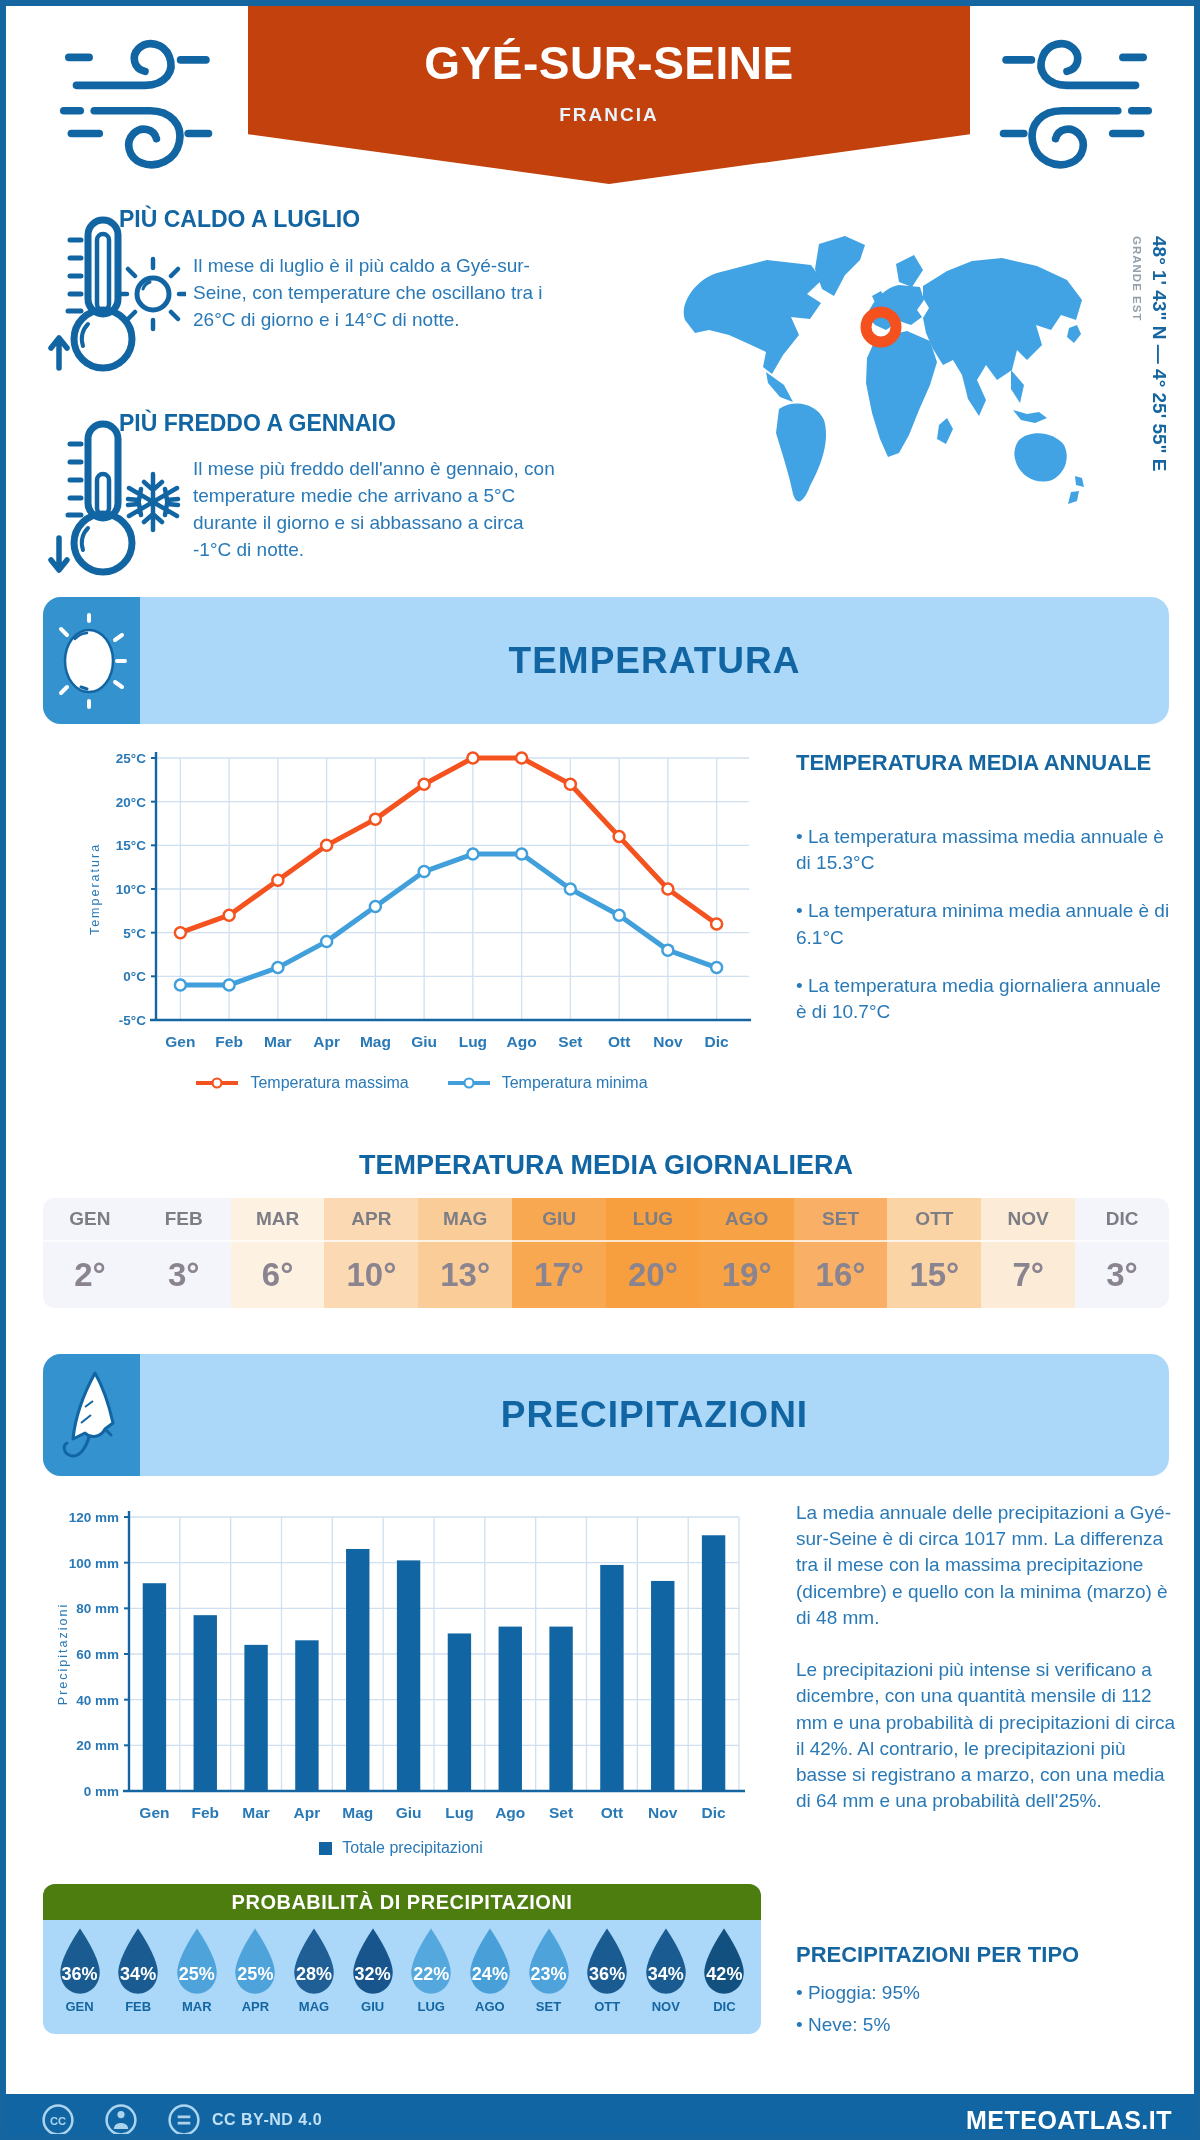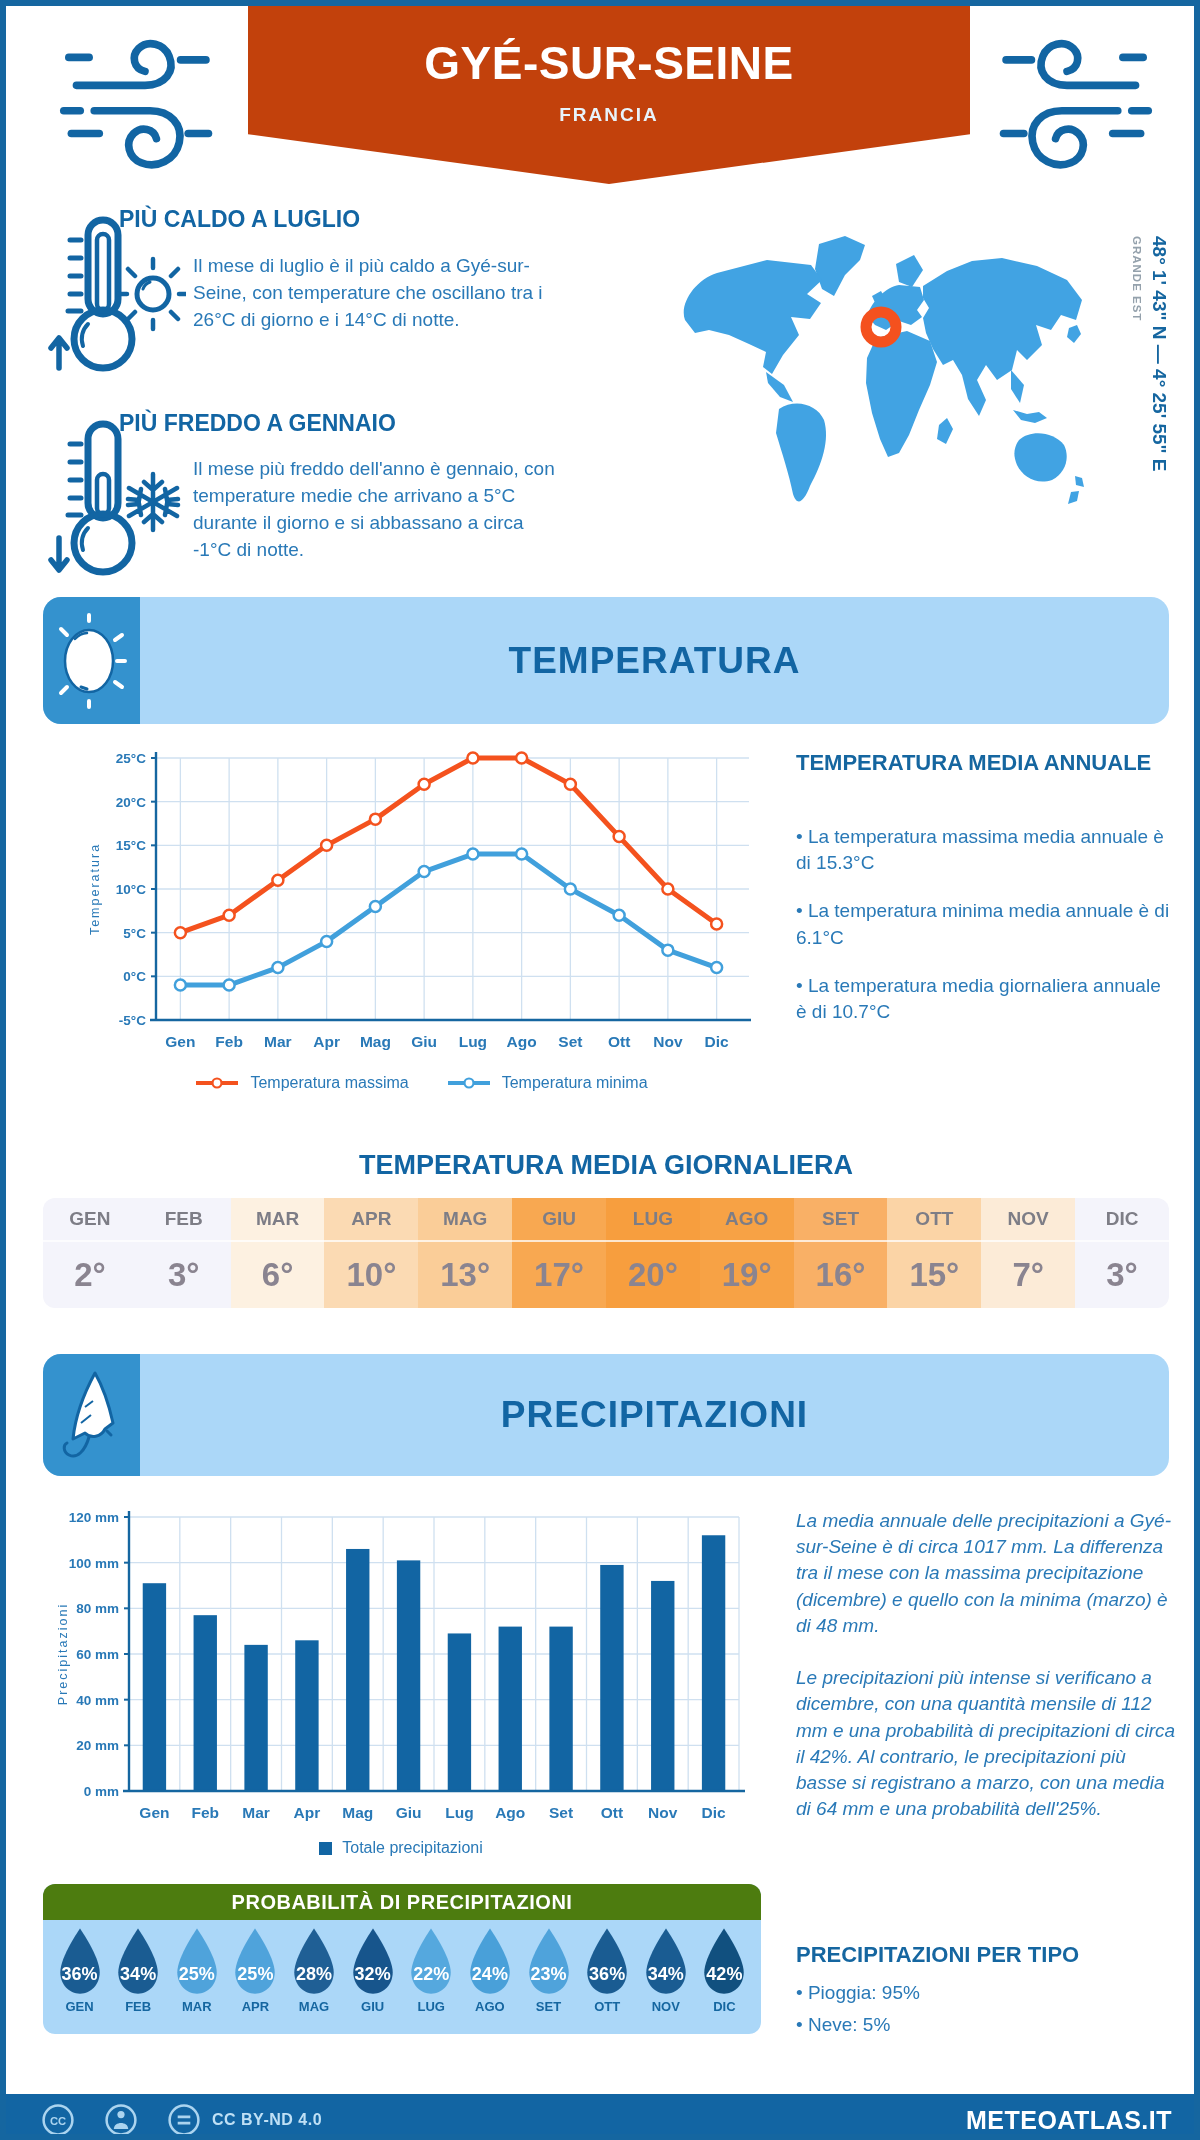--- a/index.html
+++ b/index.html
@@ -42,21 +42,21 @@
   
   .daily-table{left:37px;top:1192px;width:1126px;height:110px;border-radius:12px;overflow:hidden;display:flex;}
   .daily-col{flex:1;display:flex;flex-direction:column;}
   .daily-col .m{height:44px;display:flex;align-items:center;justify-content:center;
       font-size:19px;font-weight:bold;color:#7D7D86;border-bottom:2px solid rgba(255,255,255,.75);}
   .daily-col .v{flex:1;display:flex;align-items:center;justify-content:center;
       font-size:33px;font-weight:bold;color:#8A8490;}
 
   
   .precip-text{font-size:19px;line-height:1.38;color:#2979B7;}
-  .precip-text p{margin:8px 0 26px;font-style:italic;}
+  .precip-text p{margin:0 0 26px;}
 
   
   .prob-panel{left:37px;top:1878px;width:718px;height:150px;background:#ABD7F8;border-radius:12px;overflow:hidden;}
   .prob-head{height:36px;background:#4d7c0f;display:flex;align-items:center;justify-content:center;
       color:#fff;font-weight:bold;font-size:20px;letter-spacing:.5px;}
   .drops-row{display:flex;justify-content:space-between;padding:6px 8px 0;}
   .drop-cell{width:57px;display:flex;flex-direction:column;align-items:center;position:relative;}
   .drop-cell .pct{position:absolute;top:38px;width:100%;text-align:center;color:#fff;font-weight:bold;font-size:18px;}
   .drop-cell .mon{margin-top:1px;font-size:13px;font-weight:bold;color:#1566A0;}
 

